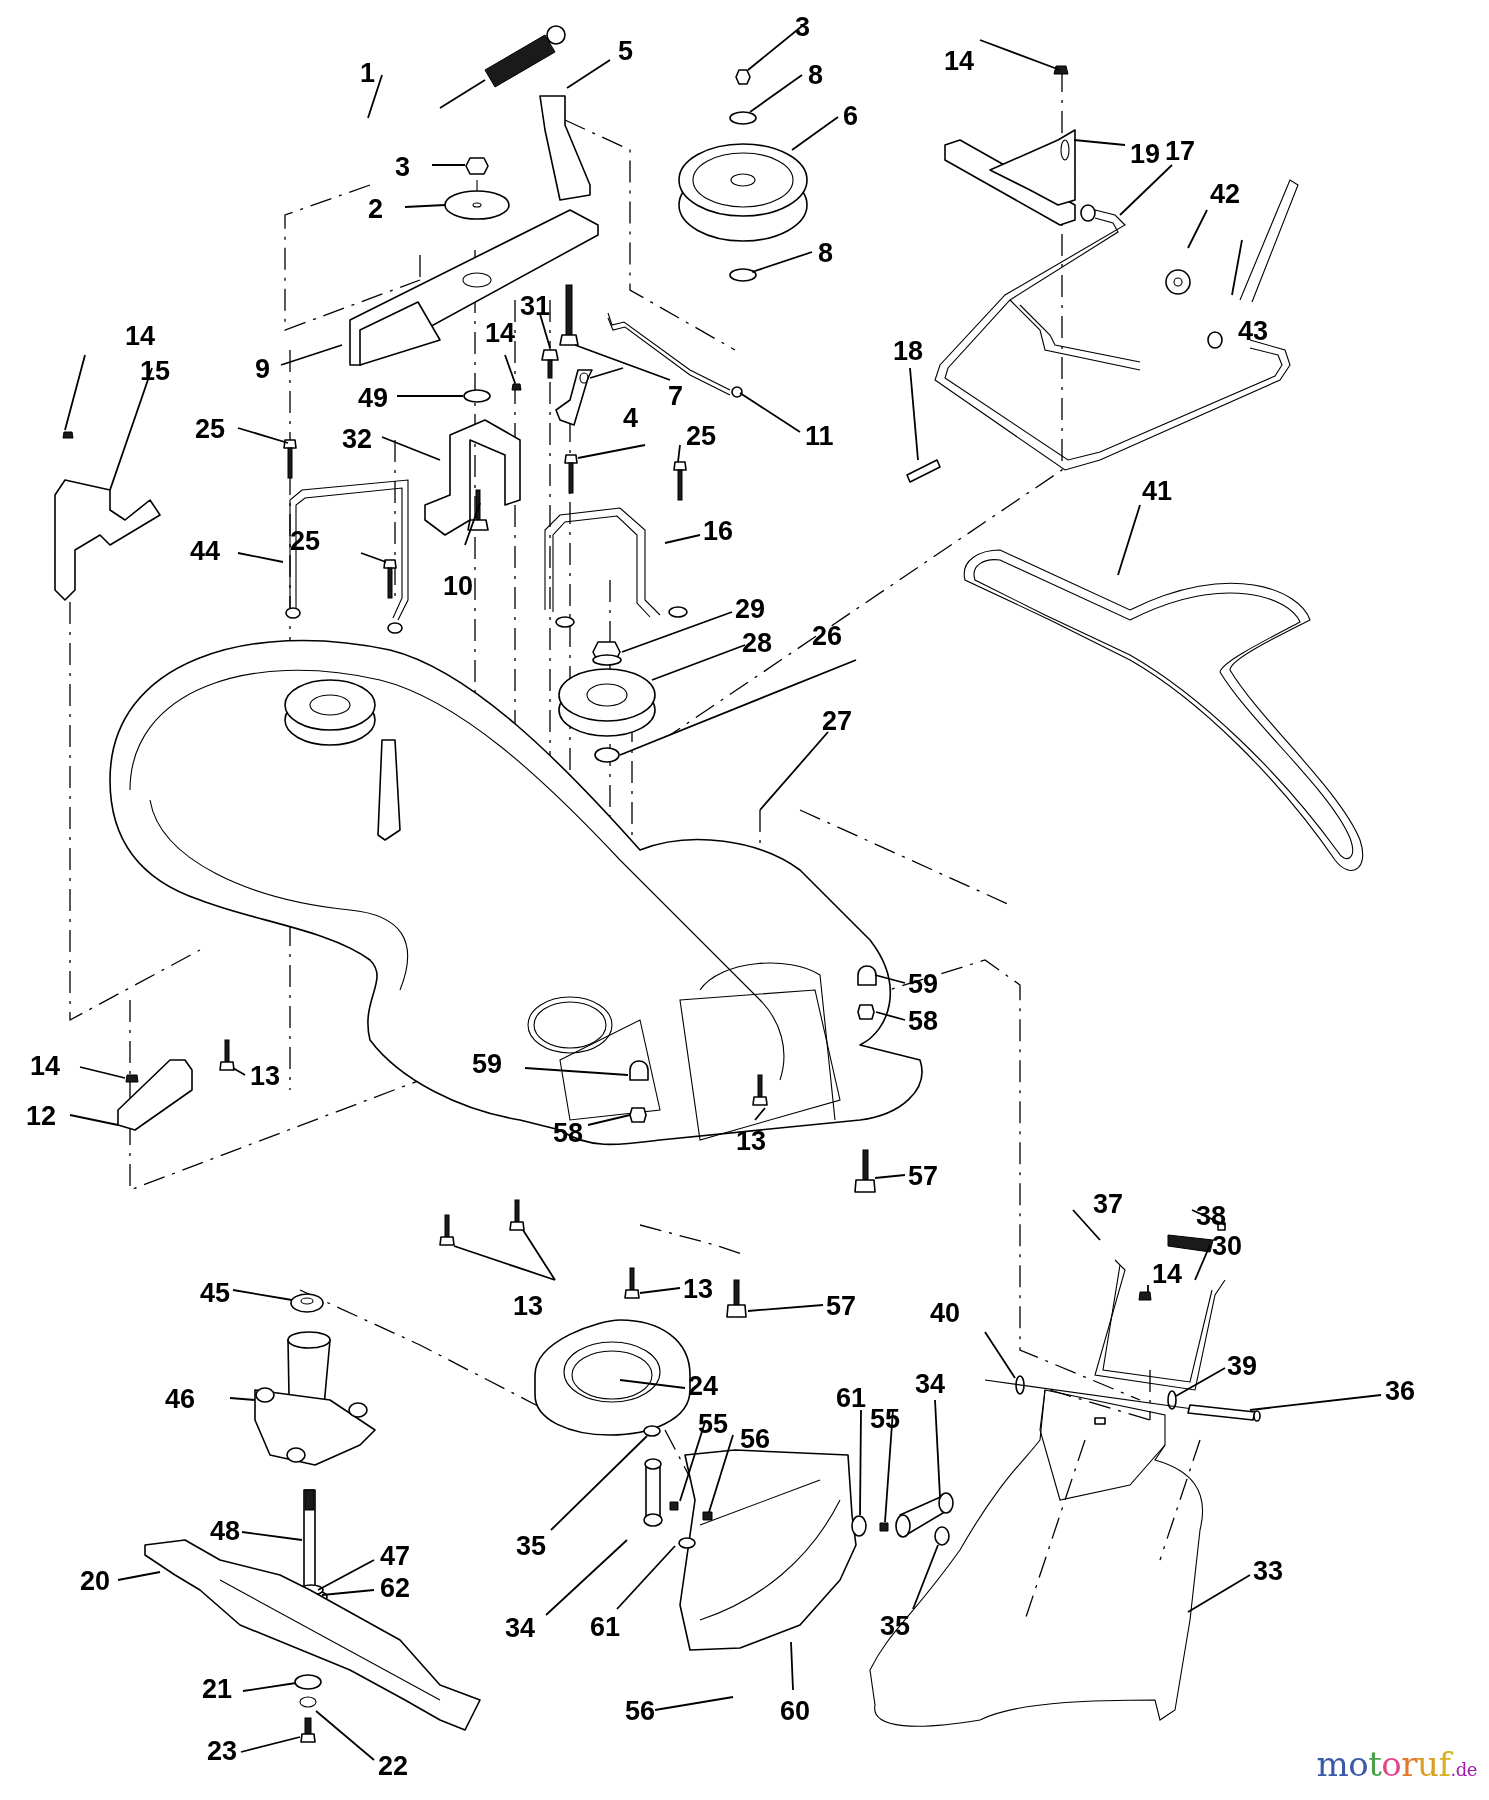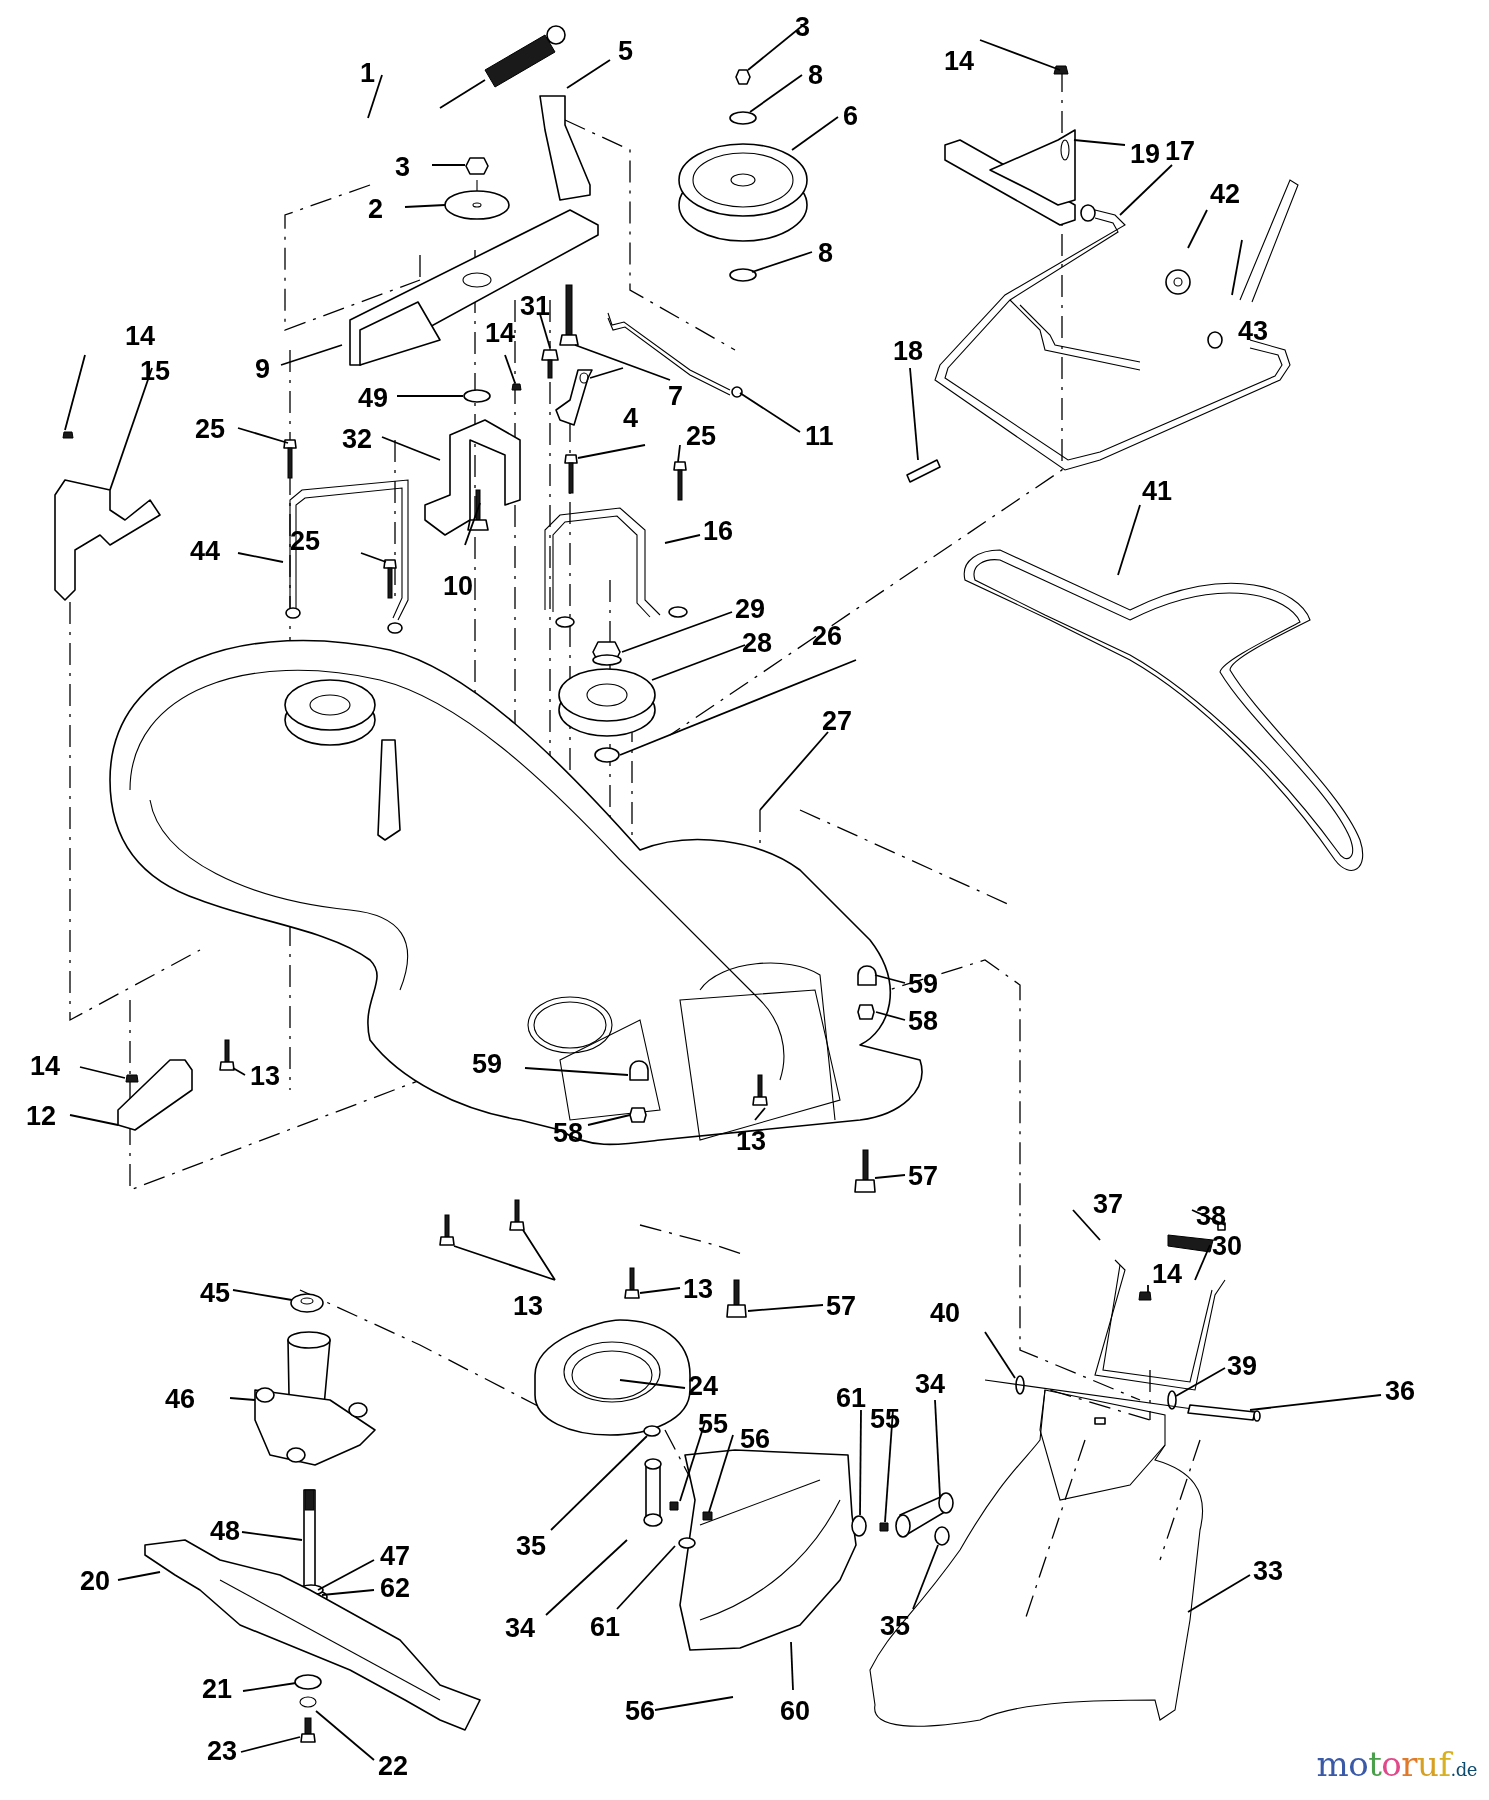--- a/index.html
+++ b/index.html
@@ -12,21 +12,21 @@
   .label { font-family: "Liberation Sans", sans-serif; font-weight: bold; font-size: 27px; fill: #000; }
   .dark { fill: #1a1a1a; stroke: #000; stroke-width: 1; }
   #watermark { position: absolute; right: 12px; bottom: 16px; font-family: "DejaVu Serif", serif; font-size: 34px; letter-spacing: -0.5px; }
   #watermark .c0 { color: #3a5aa8; }
   #watermark .c1 { color: #3a5aa8; }
   #watermark .c2 { color: #4aa04a; }
   #watermark .c3 { color: #e04a8a; }
   #watermark .c4 { color: #e07a2a; }
   #watermark .c5 { color: #d8a020; }
   #watermark .c6 { color: #d8b020; }
-  #watermark .tld { color: #0c4a6e; font-size: 18px; }
+  #watermark .tld { color: #a21caf; font-size: 18px; }
 </style>
 </head>
 <body>
 
 <svg id="diagram" viewBox="0 0 1489 1800" xmlns="http://www.w3.org/2000/svg">
 
   <g>
     <path class="dash" d="M370 185 L285 215 L285 330 L420 280"></path>
     <path class="dash" d="M420 255 L420 335"></path>
     <path class="dash" d="M565 120 L630 150 L630 290 L735 350"></path>

